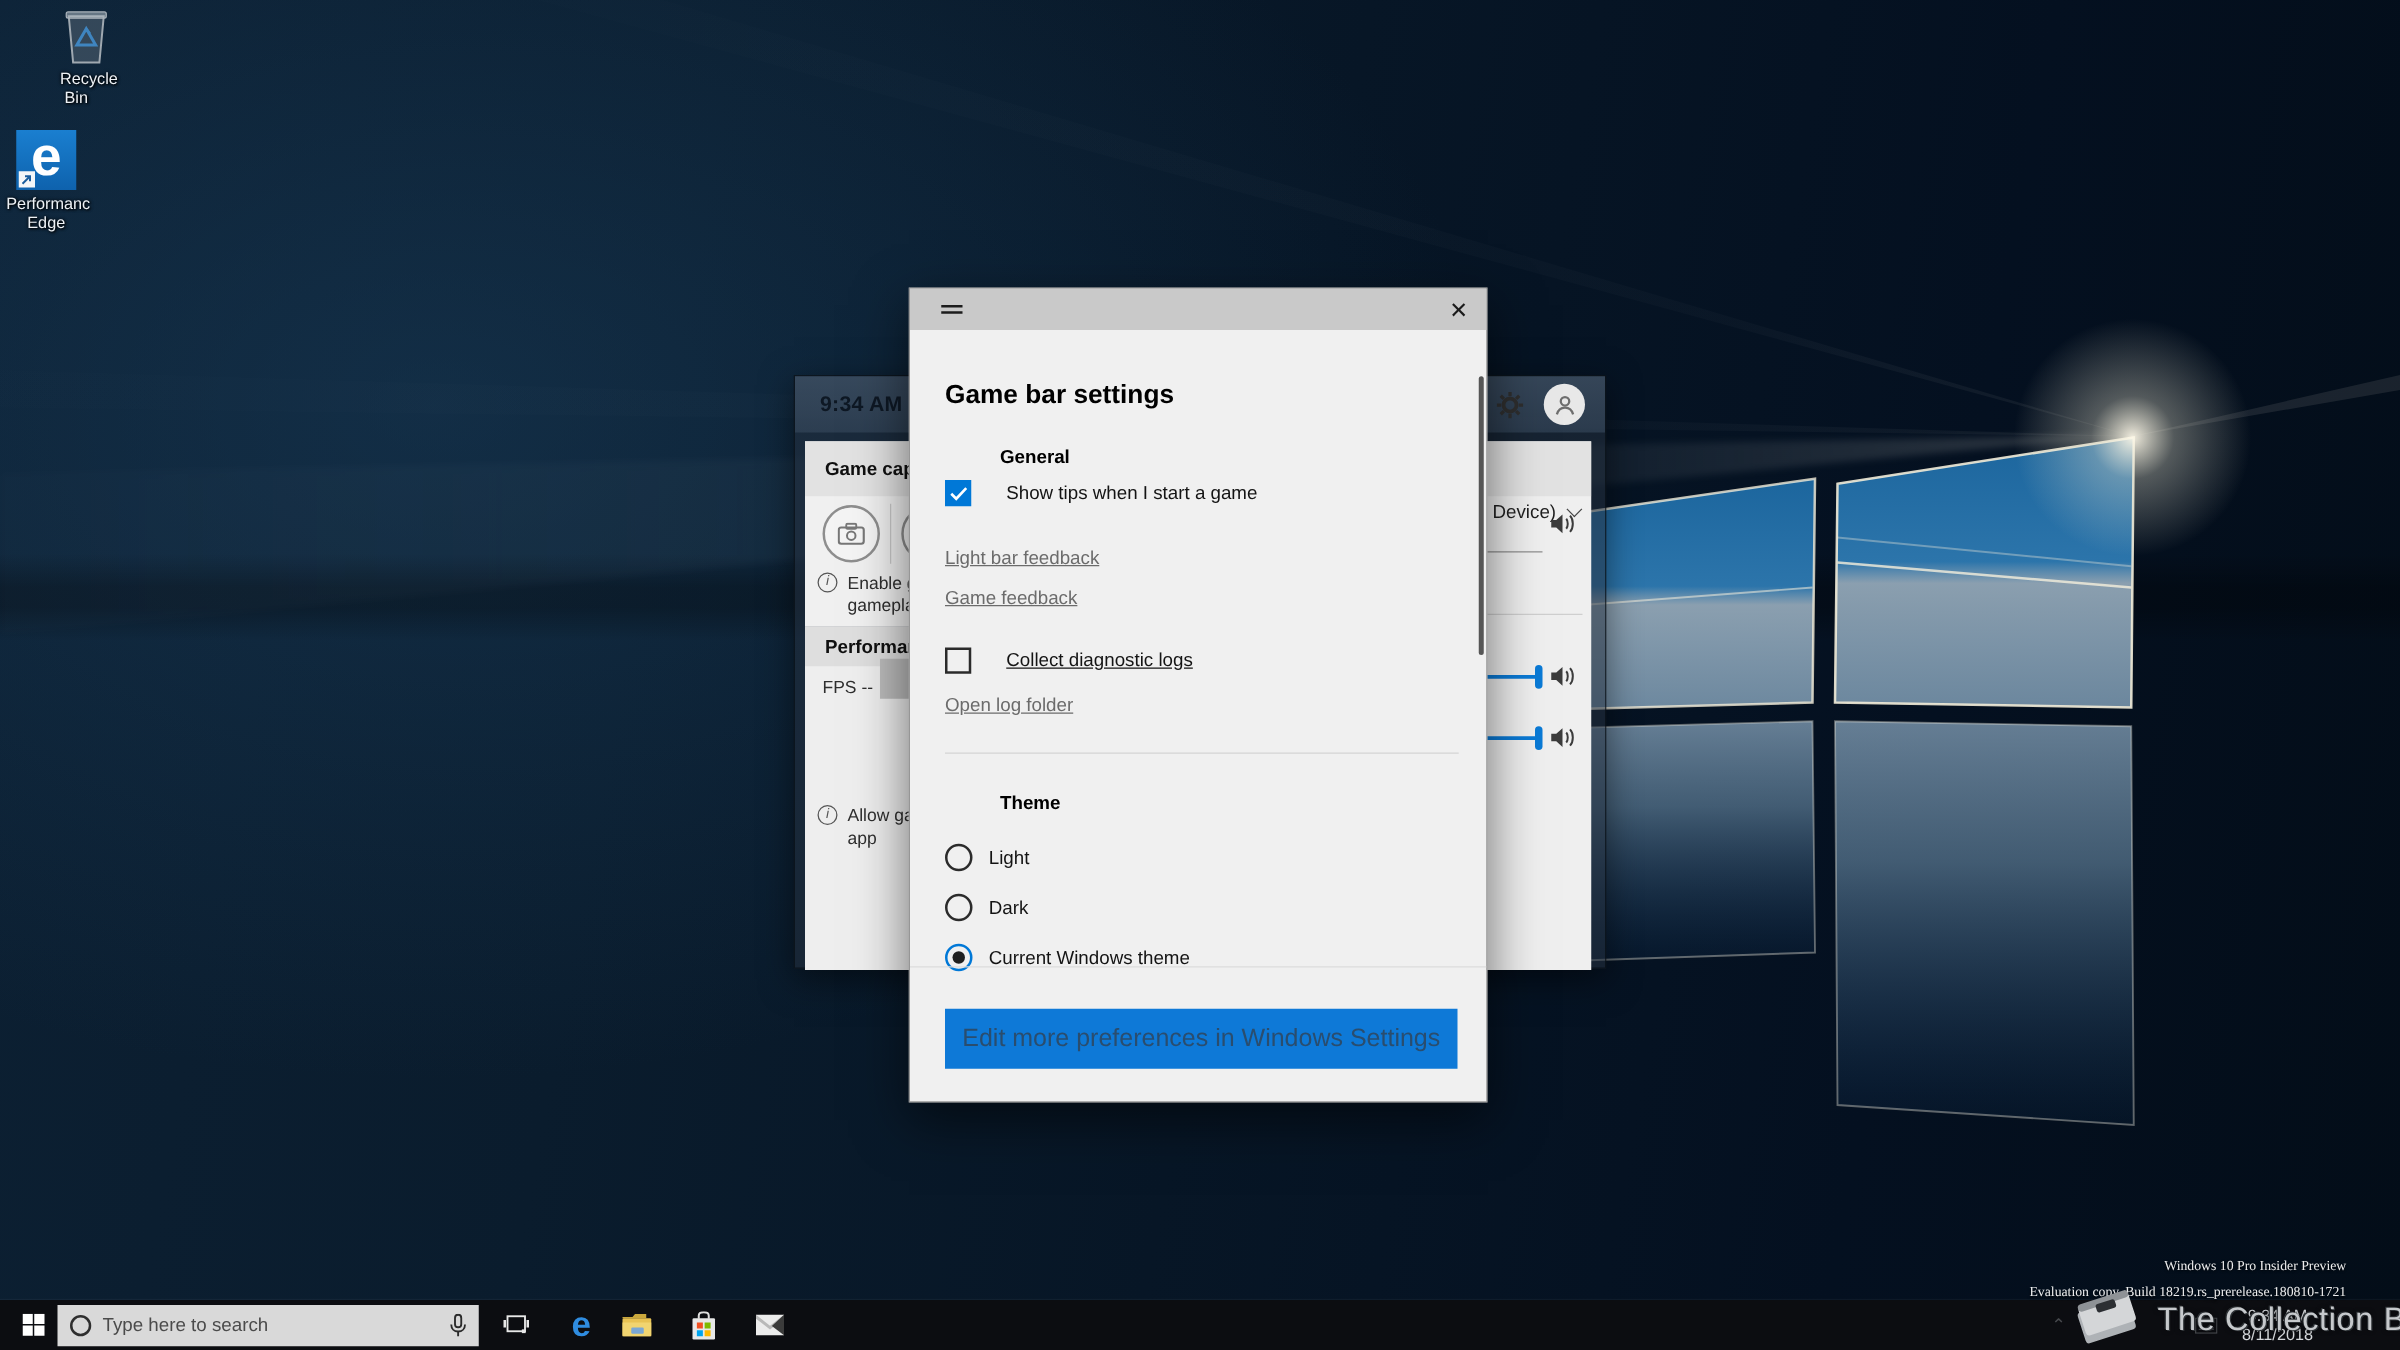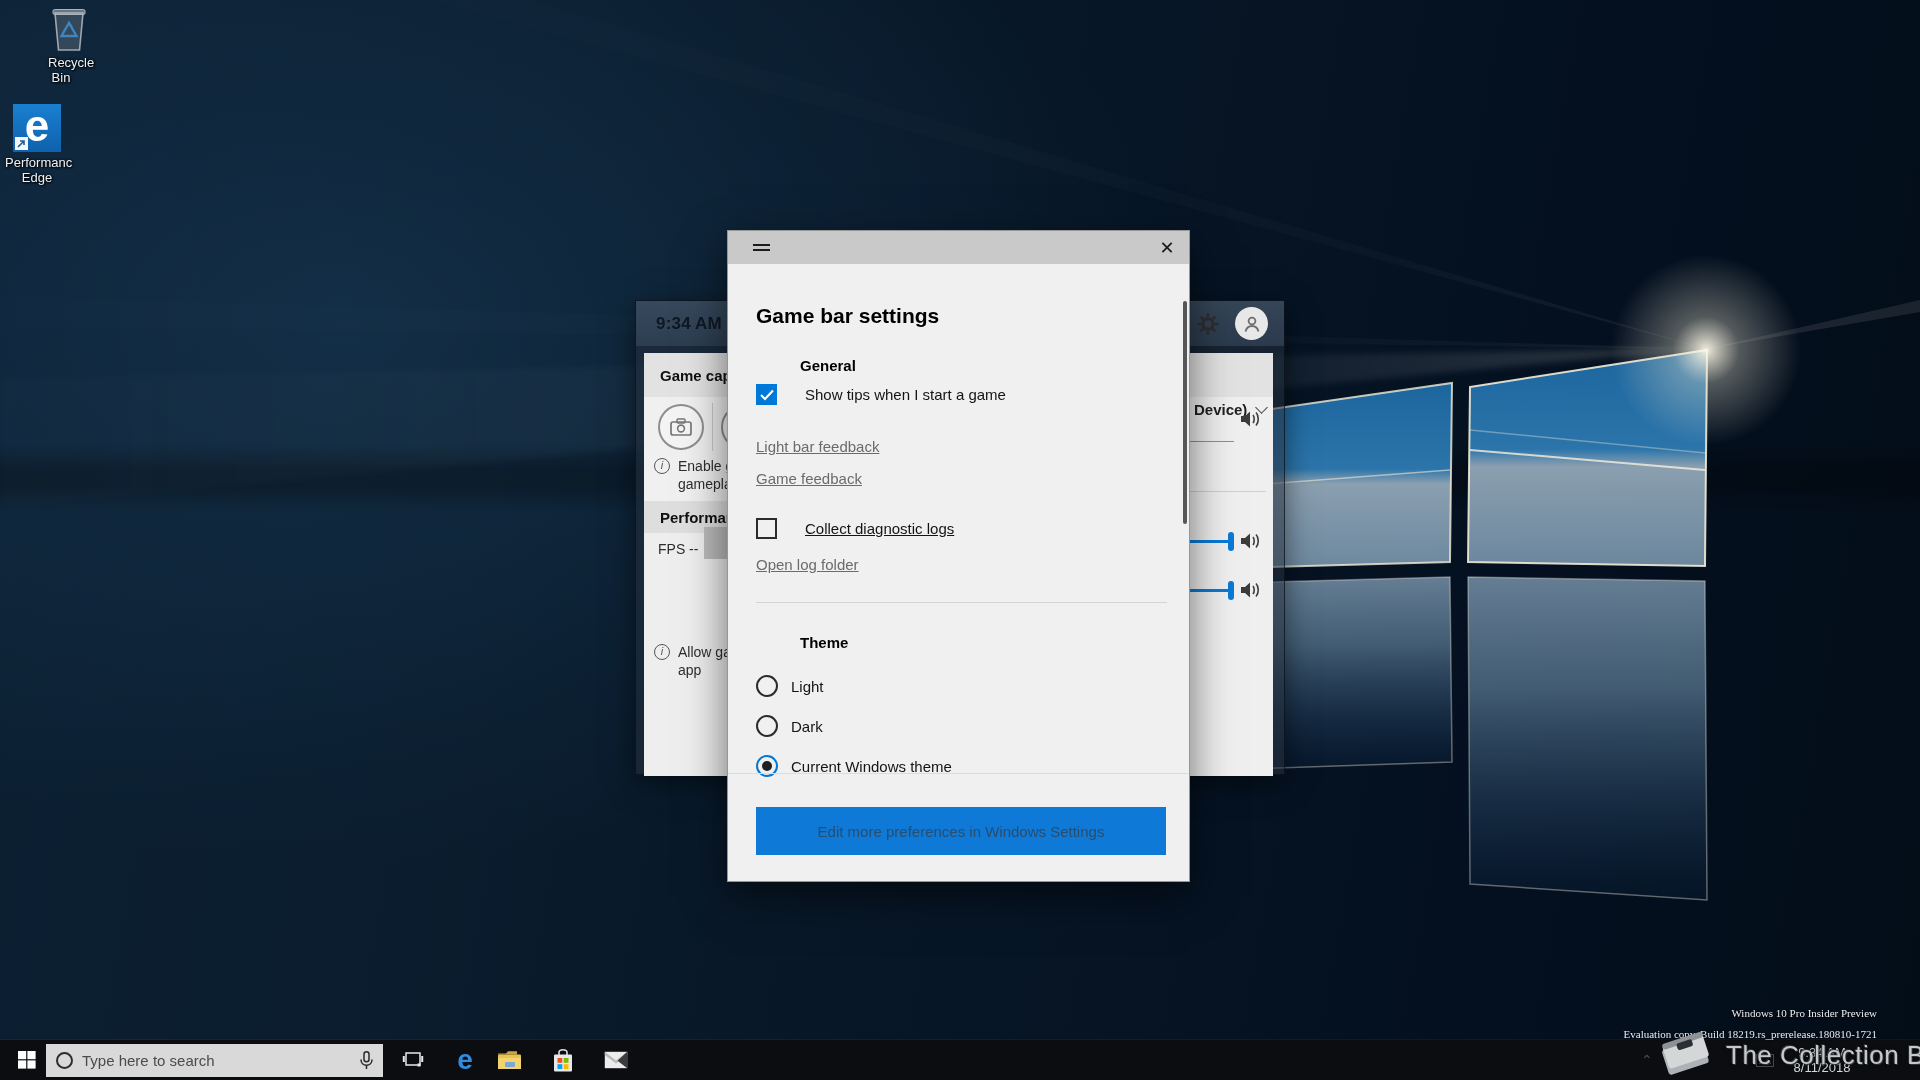--- a/index.html
+++ b/index.html
@@ -44,21 +44,21 @@
   .circle-btn { width:46px; height:46px; border-radius:50%; border:2px solid #8e8e8e; background:#f4f4f4;
     display:flex; align-items:center; justify-content:center; flex:0 0 auto; }
   .cap-div { width:1px; height:48px; background:#c9c9c9; margin:0 8px; }
   .info-row { display:flex; padding:6px 0 0 10px; font-size:14px; color:#2e2e2e; line-height:18px; }
   .info-i { width:16px; height:16px; border-radius:50%; border:1.5px solid #555; color:#555; font-size:11px;
     line-height:13px; text-align:center; margin:1px 8px 0 0; flex:0 0 auto; font-style:italic; }
   .fps-line { position:absolute; left:14px; top:40px; font-size:14px; color:#2e2e2e; }
   .fps-block { position:absolute; left:60px; top:26px; width:90px; height:32px; background:#bcbcbc; }
   .perf-info { position:absolute; left:10px; top:142px; }
   
-  .aud-device { position:absolute; left:240px; top:48px; font-size:15px; color:#1f1f1f; display:flex; align-items:center; gap:10px;font-weight:bold; }
+  .aud-device { position:absolute; left:240px; top:48px; font-size:15px; color:#1f1f1f; display:flex; align-items:center; gap:10px; }
   .chev { width:9px; height:9px; border-right:1.6px solid #444; border-bottom:1.6px solid #444; transform:rotate(45deg); margin-top:-4px; }
   .aud-underline { position:absolute; left:0; top:88px; width:280px; height:1px; background:#8f8f8f; }
   .aud-div { position:absolute; left:0; top:138px; width:312px; height:1px; background:#cfcfcf; }
   .spk { position:absolute; }
   .track { position:absolute; height:3px; background:#0a7ad6; border-radius:2px; }
   .knob { position:absolute; width:6px; height:19px; border-radius:3px; background:#0a7ad6; }
 
   
   #dlg { position:absolute; left:727px; top:230px; width:463px; height:652px; background:#f0f0f0;
     border:1px solid rgba(40,40,40,.45); box-shadow:0 14px 40px rgba(0,0,0,.55); }
@@ -76,21 +76,21 @@
   .chk.off { background:transparent; border:2px solid #2b2b2b; }
   .lnk { position:absolute; left:0; color:#6b6b6b; text-decoration:underline; }
   .hr { position:absolute; left:0; right:0; height:1px; background:#d4d4d4; }
   .radio-row { position:absolute; left:0; display:flex; align-items:center; gap:13px; height:24px; }
   .rad { width:22px; height:22px; border-radius:50%; flex:0 0 auto; position:relative; }
   .rad.off { border:2px solid #2b2b2b; }
   .rad.on  { border:2px solid #0078d7; }
   .rad.on::after { content:""; position:absolute; left:4px; top:4px; width:10px; height:10px; border-radius:50%; background:#1f1f1f; }
   .dlg-footdiv { position:absolute; left:0; right:0; top:542px; height:1px; background:#dcdcdc; }
   .foot-btn { position:absolute; left:28px; right:23px; top:576px; height:48px; background:#0e79d7;
-    display:flex; align-items:center; justify-content:center; font-size:15px; color:#2a4d6e; }
+    display:flex; align-items:center; justify-content:center; font-size:20px; color:#2a4d6e; }
   .vscroll { position:absolute; left:455px; top:70px; width:4px; height:223px; background:#565656; border-radius:2px; }
 
   
   #taskbar { position:absolute; left:0; top:1040px; width:1920px; height:40px; background:#0c0d11;
     box-shadow:0 -1px 0 rgba(255,255,255,.04); }
   .tb-start { position:absolute; left:10px; top:0; width:34px; height:40px; display:flex; align-items:center; justify-content:center; }
   .tb-search { position:absolute; left:46px; top:4px; width:337px; height:33px; background:#d9d9d9;
     display:flex; align-items:center; padding:0 10px; gap:9px; }
   .tb-search input { flex:1; border:0; background:transparent; outline:none; font-size:15px; color:#3c3c3c;
     font-family:"Liberation Sans",sans-serif; }

